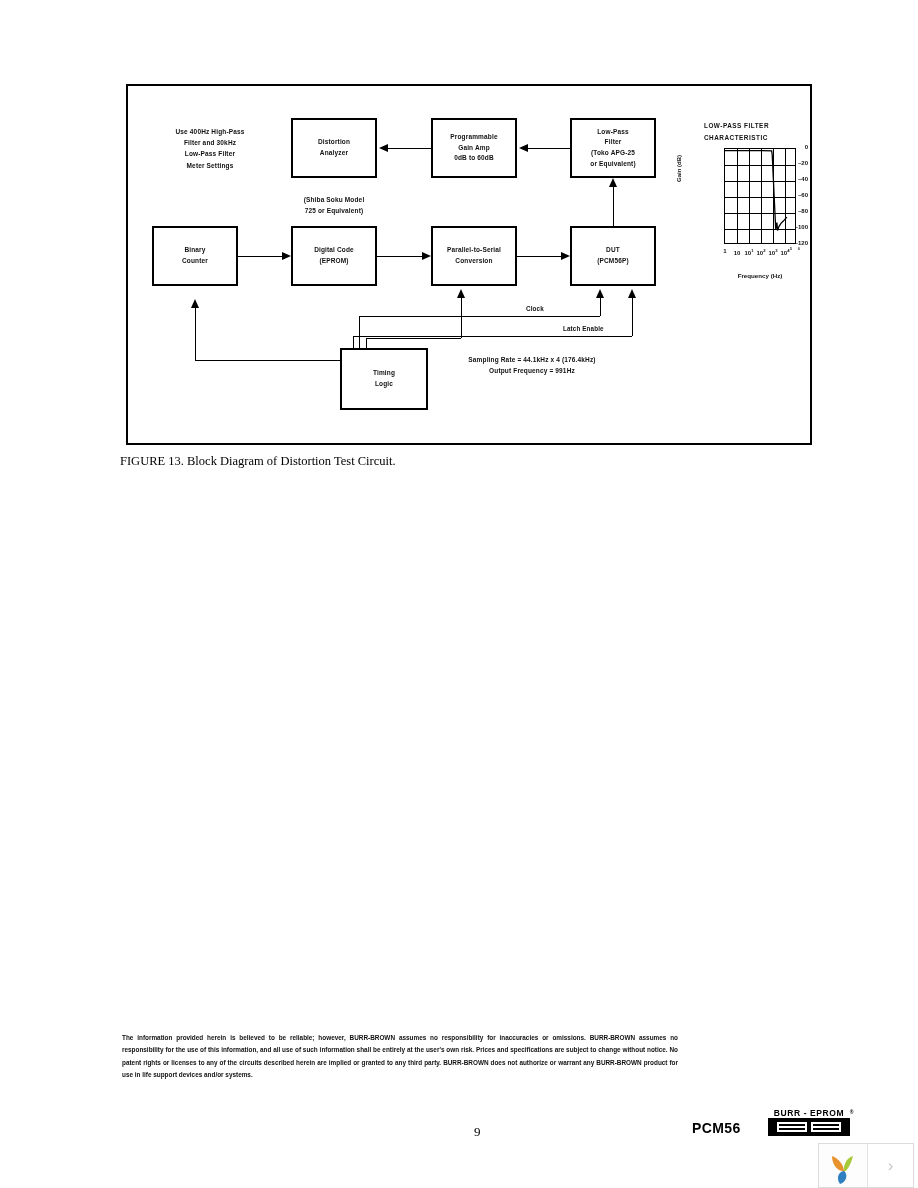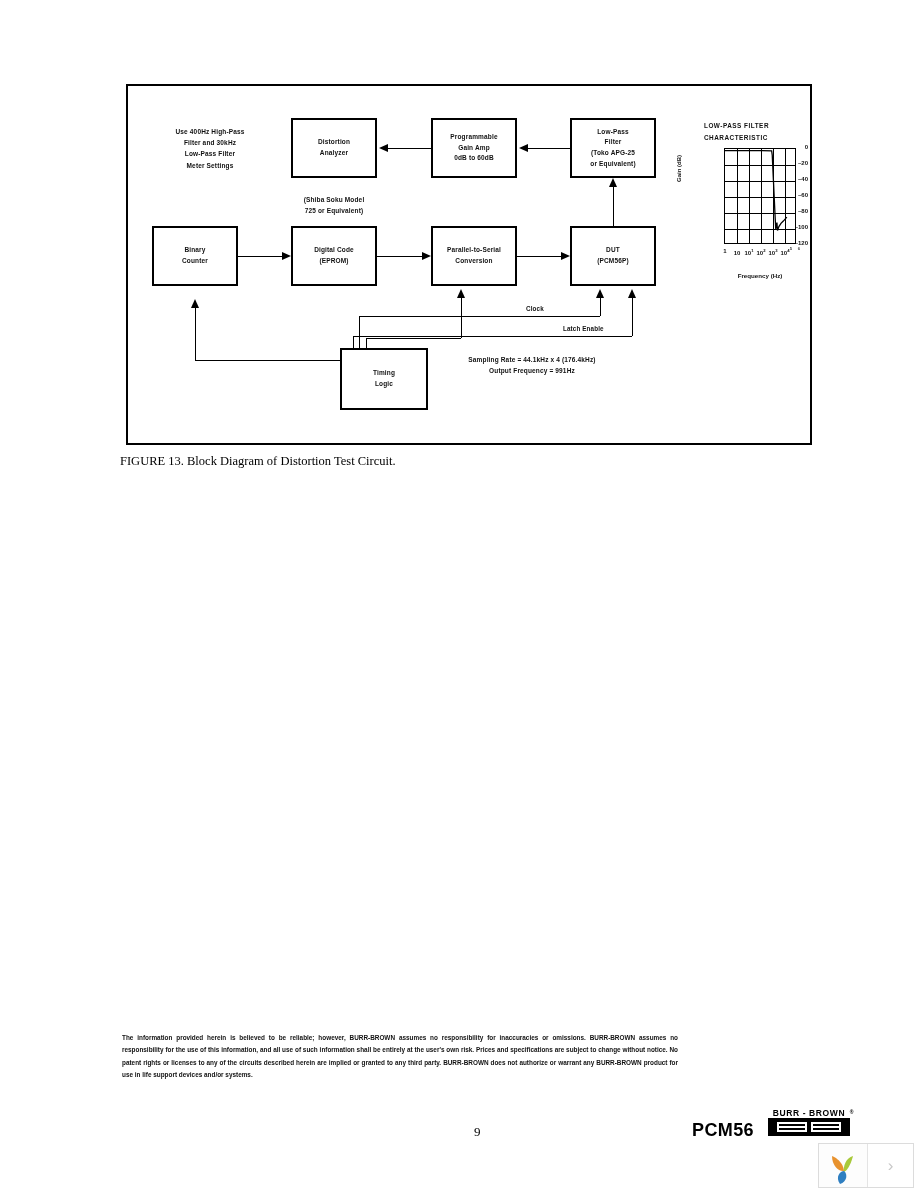--- a/index.html
+++ b/index.html
@@ -127,21 +127,21 @@
   }
   #disclaimer p { margin: 0; }
 
   
   #page-number {
     position: absolute; left: 474px; top: 1124px;
     font-family: "Liberation Serif", serif; font-size: 13px; color: #000;
   }
   #part-number {
     position: absolute; left: 692px; top: 1120px;
-    font-size: 18px; font-weight: bold; letter-spacing: 0.4px; color: #000;
+    font-size: 14px; font-weight: bold; letter-spacing: 0.4px; color: #000;
   }
   #bb-logo { position: absolute; left: 766px; top: 1108px; width: 86px; height: 28px; }
   #bb-wordmark {
     position: absolute; left: 0; top: 0; width: 86px;
     font-size: 8.5px; font-weight: bold; letter-spacing: 0.6px;
     text-align: center; color: #000; white-space: nowrap;
   }
   #bb-mark {
     position: absolute; left: 2px; top: 10px; width: 82px; height: 18px;
     background: #000; display: flex; align-items: center; justify-content: center; gap: 4px;
@@ -342,21 +342,21 @@
 
 <div id="disclaimer">
   <p>The information provided herein is believed to be reliable; however, BURR-BROWN assumes no responsibility for inaccuracies or omissions. BURR-BROWN assumes no responsibility for the use of this information, and all use of such information shall be entirely at the user's own risk. Prices and specifications are subject to change without notice. No patent rights or licenses to any of the circuits described herein are implied or granted to any third party. BURR-BROWN does not authorize or warrant any BURR-BROWN product for use in life support devices and/or systems.</p>
 </div>
 
 <div id="page-number">9</div>
 <div id="part-number">PCM56</div>
 
 <div id="bb-logo">
   <div id="bb-wordmark">
-    <span>BURR - BROWN</span><span id="bb-reg">®</span>
+    <span>BURR - EPROM</span><span id="bb-reg">®</span>
   </div>
   <div id="bb-mark">
     <div class="bbox"></div>
     <div class="bbox"></div>
   </div>
 </div>
 
 <div id="viewer-widget">
   <div id="viewer-thumb">
     <svg width="48" height="45" viewBox="0 0 48 45">

